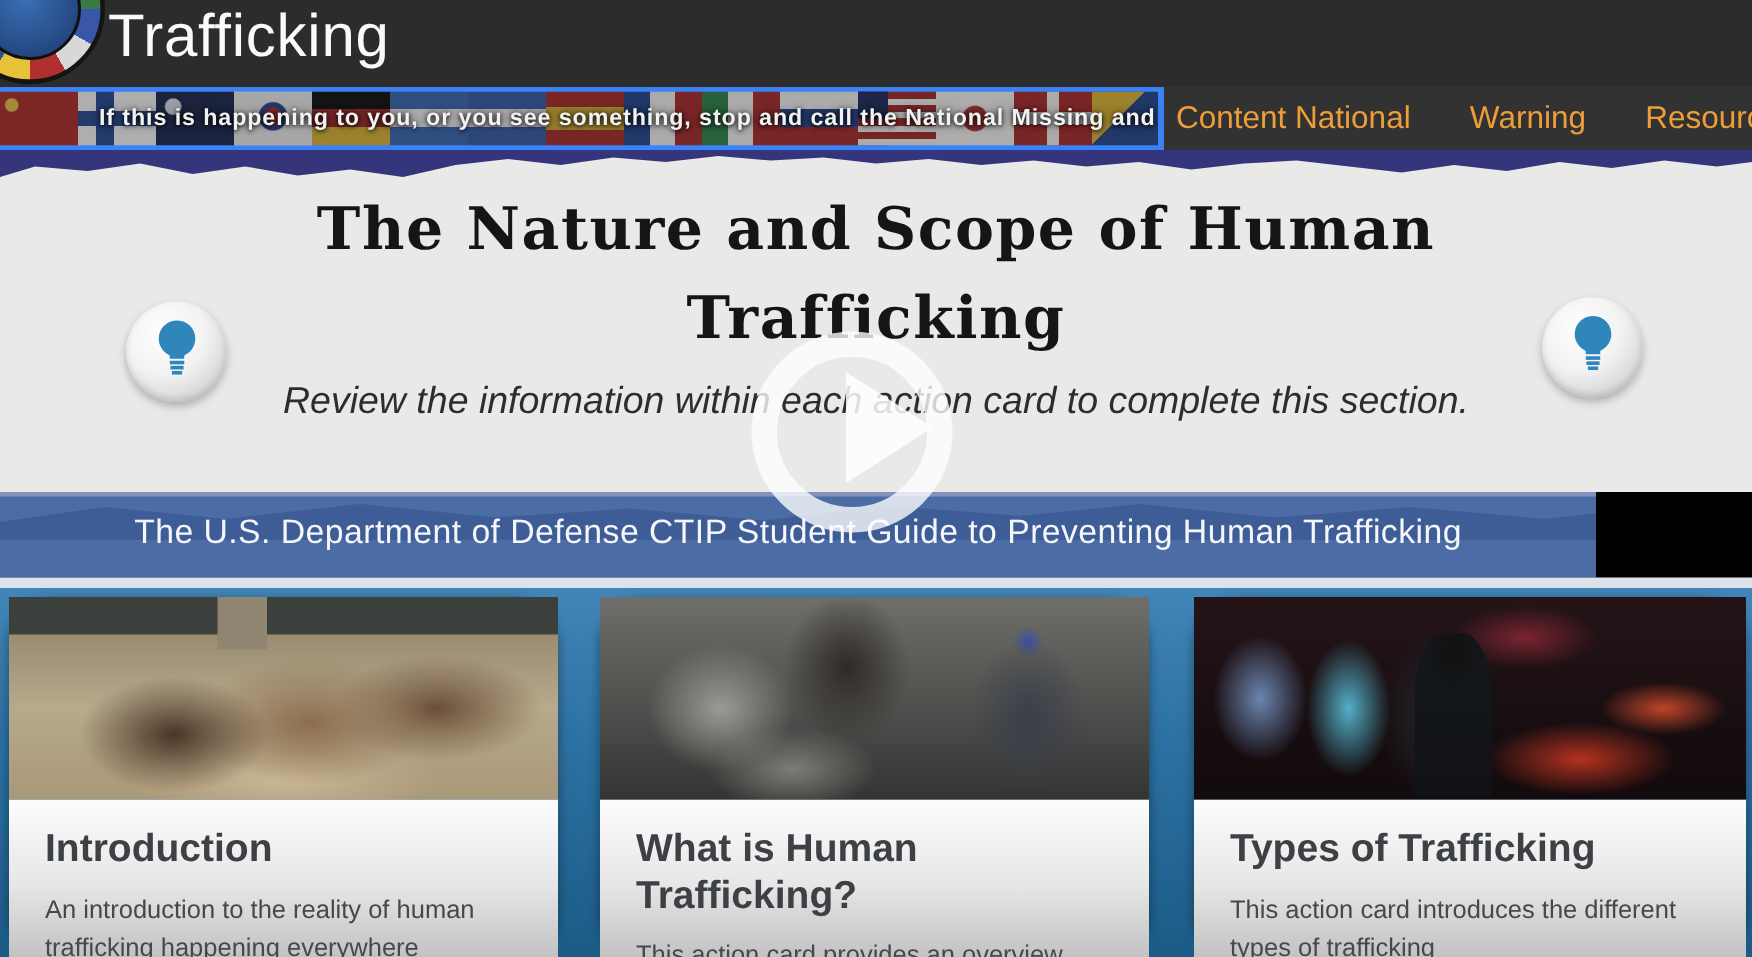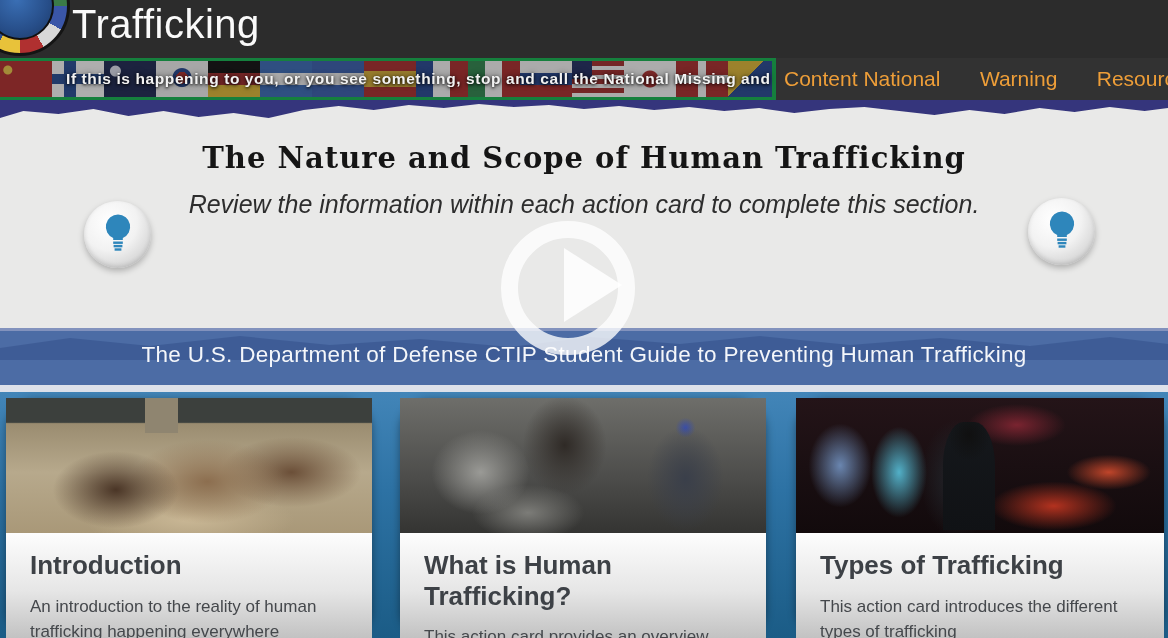--- a/index.html
+++ b/index.html
@@ -11,21 +11,21 @@
   .header { position:absolute; left:0; top:0; width:1168px; height:58px; background:#2c2c2c; z-index:30; }
   .app-title { position:absolute; left:72px; top:2px; font-size:40px; font-weight:400; color:#fafafa; letter-spacing:.5px; }
   .logo { position:absolute; left:-30px; top:-44px; width:100px; height:100px; border-radius:50%;
           background:conic-gradient(#b03030 0 28deg,#e8c23a 28deg 55deg,#3a7a48 55deg 90deg,#3a56a8 90deg 120deg,#d8d8d8 120deg 150deg,#b03030 150deg 180deg,#e8c23a 180deg 210deg,#2f4e8c 210deg 240deg,#67a544 240deg 270deg,#c06428 270deg 300deg,#d8d8d8 300deg 330deg,#b03030 330deg);
           border:3px solid #141414; z-index:31; }
   .logo::after { content:""; position:absolute; inset:13px; border-radius:50%;
           background:radial-gradient(circle at 45% 40%, #3a6fb5 0%, #274e89 60%, #1b3763 100%);
           border:2px solid #101010; }
 
   
-  .strip { position:absolute; left:0; top:58px; width:1168px; height:42px; background:#15803d; z-index:28; overflow:hidden; }
+  .strip { position:absolute; left:0; top:58px; width:1168px; height:42px; background:#3b82f6; z-index:28; overflow:hidden; }
   .flags-row { position:absolute; left:0; top:3px; width:772px; height:36px; display:flex; overflow:hidden; filter:brightness(.72) saturate(.85); }
   .flag { width:52px; height:36px; flex:0 0 52px; }
   .flag-china { background:radial-gradient(circle at 15% 25%, #e8c23a 0 4px, transparent 5px), #bf3030; }
   .flag-finland { background:linear-gradient(180deg, transparent 0 13px, #2a52a0 13px 23px, transparent 23px), linear-gradient(90deg, #f2f2f2 0 12px, #2a52a0 12px 24px, #f2f2f2 24px); }
   .flag-australia { background:radial-gradient(circle at 22% 28%, #d8dcea 0 5px, transparent 6px), #25305f; }
   .flag-south-korea { background:radial-gradient(circle at 50% 46%, #c03434 0 6px, #2a4e9e 6px 9px, #e8e8e8 10px), #e8e8e8; }
   .flag-germany { background:linear-gradient(180deg, #1a1a1a 0 33%, #b03030 33% 66%, #e0b429 66%); }
   .flag-nicaragua { background:linear-gradient(180deg, #3a6fc0 0 33%, #eeeeee 33% 66%, #3a6fc0 66%); }
   .flag-honduras { background:linear-gradient(180deg, #3a63b8 0 33%, #e8e8e8 33% 66%, #3a63b8 66%); }
   .flag-spain { background:linear-gradient(180deg, #b83030 0 28%, #dcae2c 28% 72%, #b83030 72%); }
@@ -40,39 +40,39 @@
   .flag-bosnia { background:linear-gradient(135deg, #e0b429 0 40%, transparent 40%), #2a4e9e; }
   .ticker-text { position:absolute; left:66px; top:0; height:42px; line-height:42px; color:#f2f2f2; font-size:15.5px; font-weight:700;
                  letter-spacing:.6px; text-shadow:0 1px 3px rgba(0,0,0,.9), 0 0 6px rgba(0,0,0,.6); white-space:nowrap; }
   .nav { position:absolute; left:776px; top:58px; width:392px; height:42px; background:#323232; z-index:29; white-space:nowrap; overflow:hidden; padding-left:8px; }
   .nav-item { display:inline-block; color:#ee9e38; font-size:21px; line-height:42px; margin-right:35px; cursor:pointer; }
 
   
   .navy-band { position:absolute; left:0; top:96px; width:1168px; height:44px; background:#35357c; z-index:8; }
   .hero { position:absolute; left:0; top:100px; width:1168px; height:228px; background:#e9e9e8; z-index:10;
           clip-path:polygon(0 18px,2% 11px,5% 14px,8% 9px,11% 16px,14% 11px,17% 17px,20% 13px,23% 18px,26% 10px,29% 6px,32% 10px,35% 5px,38% 8px,41% 4px,44% 7px,47% 5px,50% 9px,53% 6px,56% 10px,59% 7px,62% 11px,65% 8px,68% 13px,71% 9px,74% 7px,77% 11px,80% 15px,83% 10px,86% 14px,89% 8px,92% 12px,95% 7px,98% 11px,100% 8px,100% 100%,0 100%); }
-  .hero-title { margin:36px auto 0; max-width:880px; text-align:center; font-family:"DejaVu Serif", serif; font-weight:900;
-                font-size:29px; line-height:1.52; color:#151515; letter-spacing:1px; }
+  .hero-title { margin:24px auto 0; max-width:880px; text-align:center; font-family:"DejaVu Serif", serif; font-weight:900;
+                font-size:39px; line-height:1.52; color:#151515; letter-spacing:1px; }
   .hero-subtitle { margin:8px auto 0; max-width:800px; text-align:center; font-size:25px; line-height:1.28; color:#2d2d2d;font-style:italic; }
   .bulb-btn { position:absolute; width:67px; height:67px; border-radius:50%; z-index:12; cursor:pointer;
               background:radial-gradient(circle at 38% 32%, #ffffff 0%, #f2f2f2 45%, #d2d2d2 80%, #c4c4c4 100%);
               box-shadow:0 3px 6px rgba(0,0,0,.25), inset 0 -2px 4px rgba(0,0,0,.12);
               display:flex; align-items:center; justify-content:center; }
   .bulb-left { left:84px; top:201px; }
   .bulb-right { left:1028px; top:198px; }
 
   
   .play-overlay { position:absolute; left:501px; top:221px; width:134px; height:134px; border-radius:50%;
                   border:17px solid rgba(255,255,255,.78); z-index:40; cursor:pointer; }
   .play-overlay .tri { position:absolute; left:46px; top:10px; width:0; height:0;
                   border-top:37px solid transparent; border-bottom:37px solid transparent;
                   border-left:58px solid rgba(255,255,255,.85); }
 
   
-  .banner { position:absolute; left:0; top:325px; width:1168px; height:60px; background:#4c6ca5; z-index:9; overflow:hidden; }
+  .banner { position:absolute; left:0; top:325px; width:1064px; height:60px; background:#4c6ca5; z-index:9; overflow:hidden; }
   .banner-top-edge { position:absolute; left:0; top:0; width:100%; height:6px; background:#8292bd; }
   .banner svg { position:absolute; left:0; top:5px; }
   .banner-text { position:absolute; left:0; top:0; width:100%; height:100%; display:flex; align-items:center; justify-content:center;
                  color:#f4f6fa; font-size:22.5px; font-weight:400; letter-spacing:.3px; z-index:2; }
   .banner-bottom-edge { position:absolute; left:0; top:385px; width:1168px; height:7px; background:#dde1ea; z-index:9; }
 
   
   .cards-bg { position:absolute; left:0; top:392px; width:1168px; height:246px; z-index:5;
               background:linear-gradient(180deg, #4285b8 0%, #2d72a4 40%, #1b5c86 100%); }
   .card { position:absolute; top:398px; width:366px; height:240px; z-index:12; cursor:pointer;

